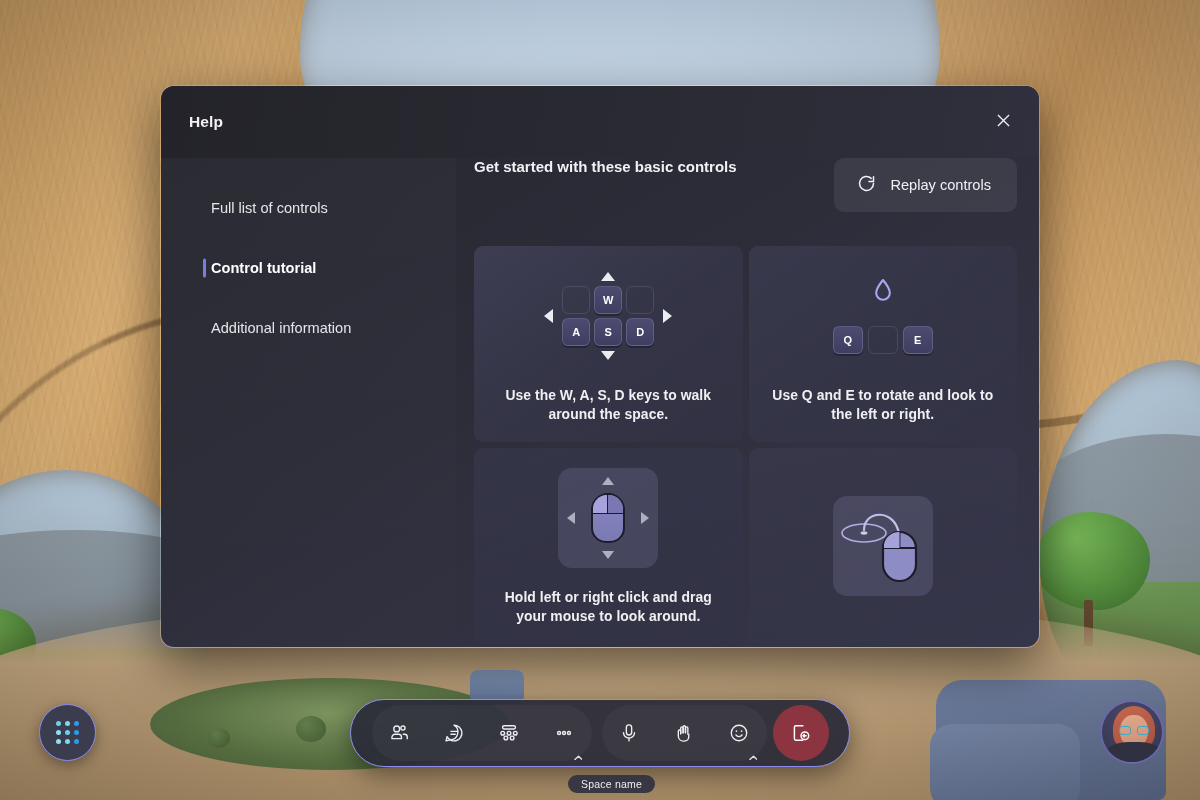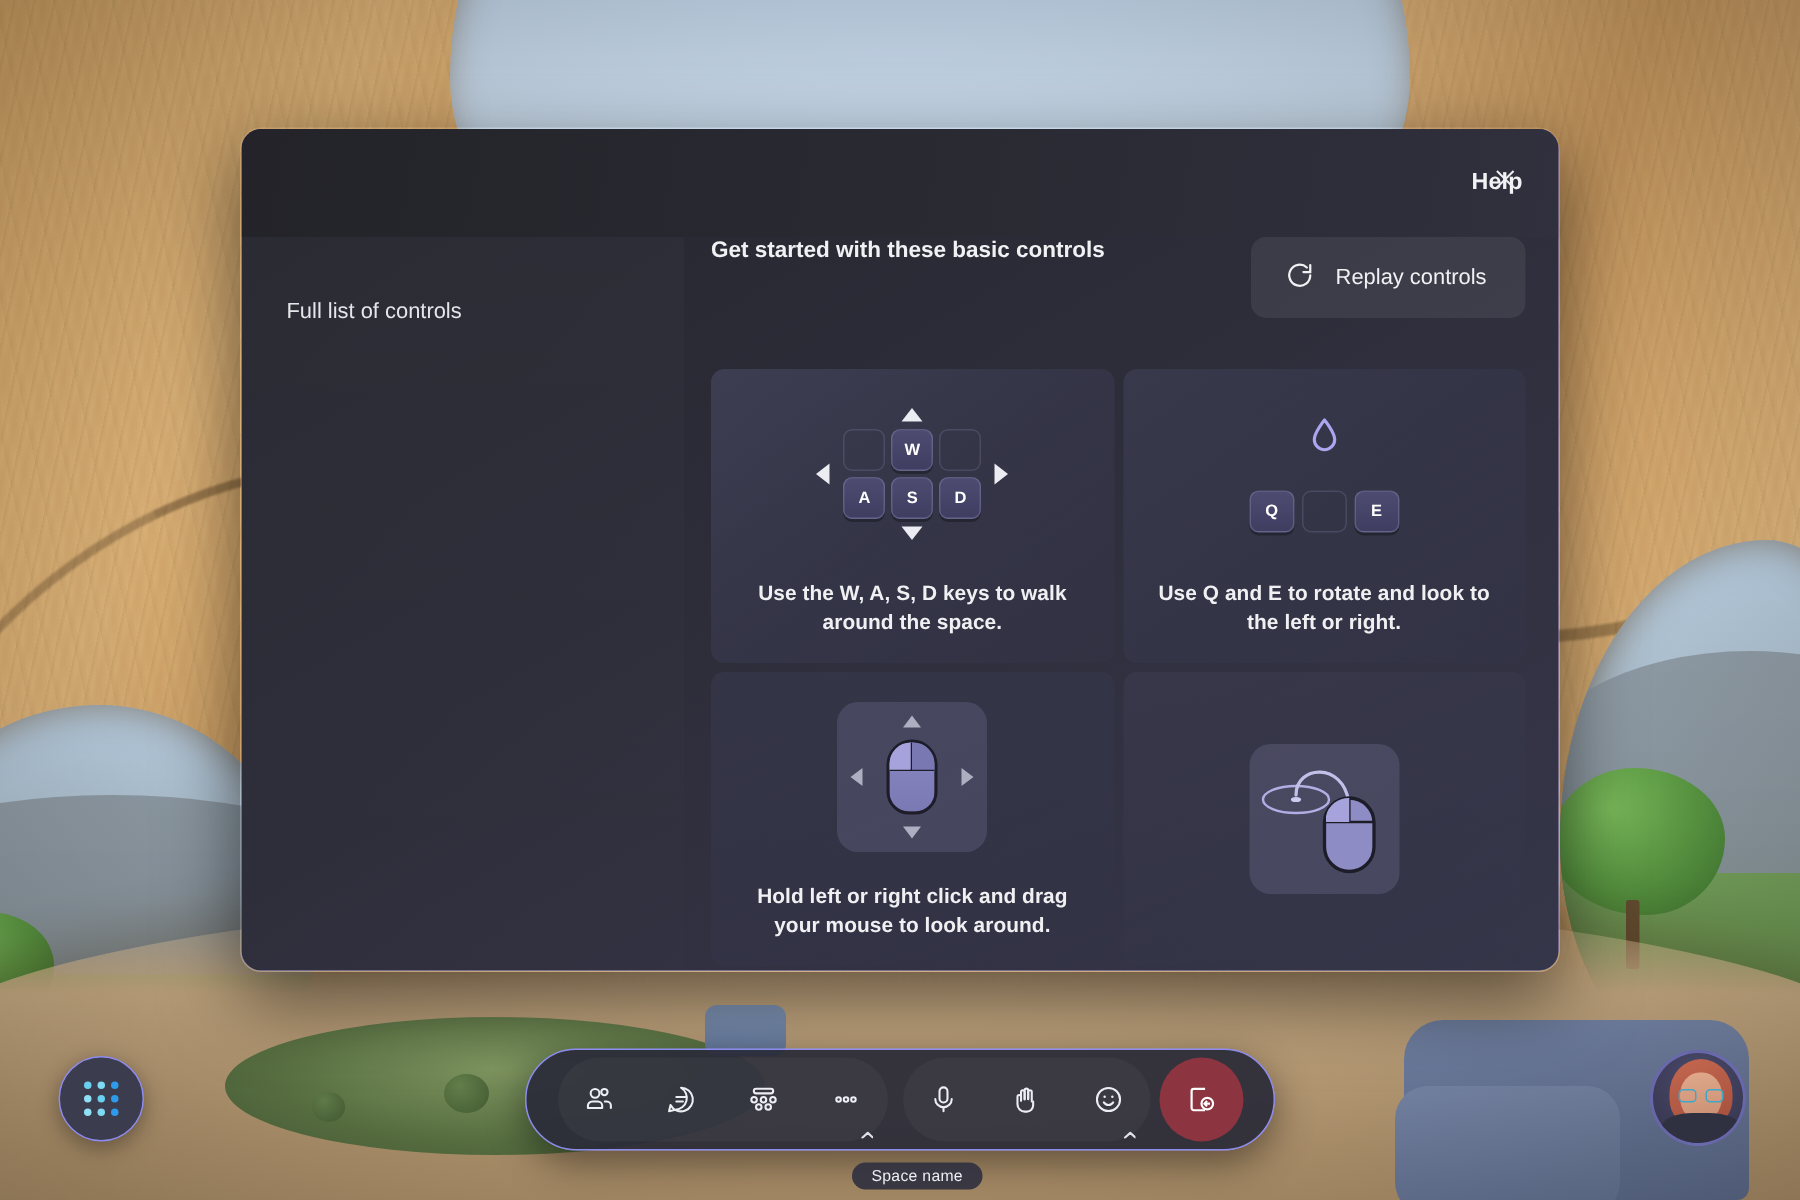--- a/index.html
+++ b/index.html
@@ -123,38 +123,37 @@
     content:""; position: absolute; inset: -1.6px; border-radius: 15px; z-index: -1;
     background: linear-gradient(150deg,#c79ee0 0%, #9b8ae8 35%, #7a78dd 65%, #6f6fd6 100%);
   }
   .dlg-inner { position:absolute; inset:0; border-radius: 13px; overflow:hidden;
     background: linear-gradient(150deg, #26262e 0%, #2c2c38 40%, #36364a 100%); }
 
   .dlg-titlebar {
     position: relative; height: 72px; display:flex; align-items:center;
     padding: 0 24px 0 28px;
     background: linear-gradient(100deg, #232329 0%, #2a2a33 55%, #30303e 100%);
-    justify-content: flex-end;
   }
   .dlg-title { font-size: 15.5px; font-weight: 700; color: #f2f2f4; letter-spacing: .1px; }
   .dlg-close {
     position:absolute; right: 18px; top: 50%; transform: translateY(-50%);
     width: 36px; height: 36px; border-radius: 6px; display:flex; align-items:center; justify-content:center;
     cursor: pointer;
   }
   .dlg-close svg { width: 19px; height: 19px; stroke: #efeff2; stroke-width: 1.7; fill:none; }
 
   .dlg-body { display:flex; height: calc(100% - 72px); }
 
   
   .dlg-side { width: 295px; flex: 0 0 295px; padding-top: 20px;
               background: linear-gradient(180deg, rgba(255,255,255,.018), rgba(255,255,255,.004)); }
   .side-item {
     position: relative; height: 60px; display:flex; align-items:center;
-    padding-left: 30px; font-size: 14.6px; color: #e6e6ea; cursor: pointer;
+    padding-left: 30px; font-size: 14.6px; color: #e6e6ea; cursor: pointer; margin-left: 20px;
   }
   .side-item.active { font-weight: 700; color: #fff; }
   .side-item.active::before {
     content:""; position:absolute; left: 22px; top: 50%; transform: translateY(-50%);
     width: 3px; height: 19px; border-radius: 2px; background: #7b7be0;
   }
 
   
   .dlg-main { flex: 1; padding: 0 22px 0 0; }
   .main-head { display:flex; height: 88px; padding-left: 18px; }
@@ -349,20 +348,26 @@
             </svg>
         </span>
       </div>
     </div>
 
     <div class="dlg-body">
 
       <nav class="dlg-side">
         <div class="side-item">
           <span>Full list of controls</span>
+        </div>
+        <div class="side-item active">
+          <span>Control tutorial</span>
+        </div>
+        <div class="side-item">
+          <span>Additional information</span>
         </div>
       </nav>
 
       <section class="dlg-main">
         <div class="main-head">
           <div class="main-head-title">Get started with these basic controls</div>
           <button class="replay-btn">
             <span class="replay-ico">
               <svg viewBox="0 0 24 24" fill="none" stroke="#f1f1f4" stroke-width="1.7" stroke-linecap="round">
                 <path d="M20 12a8 8 0 1 1-2.6-5.9"></path>

